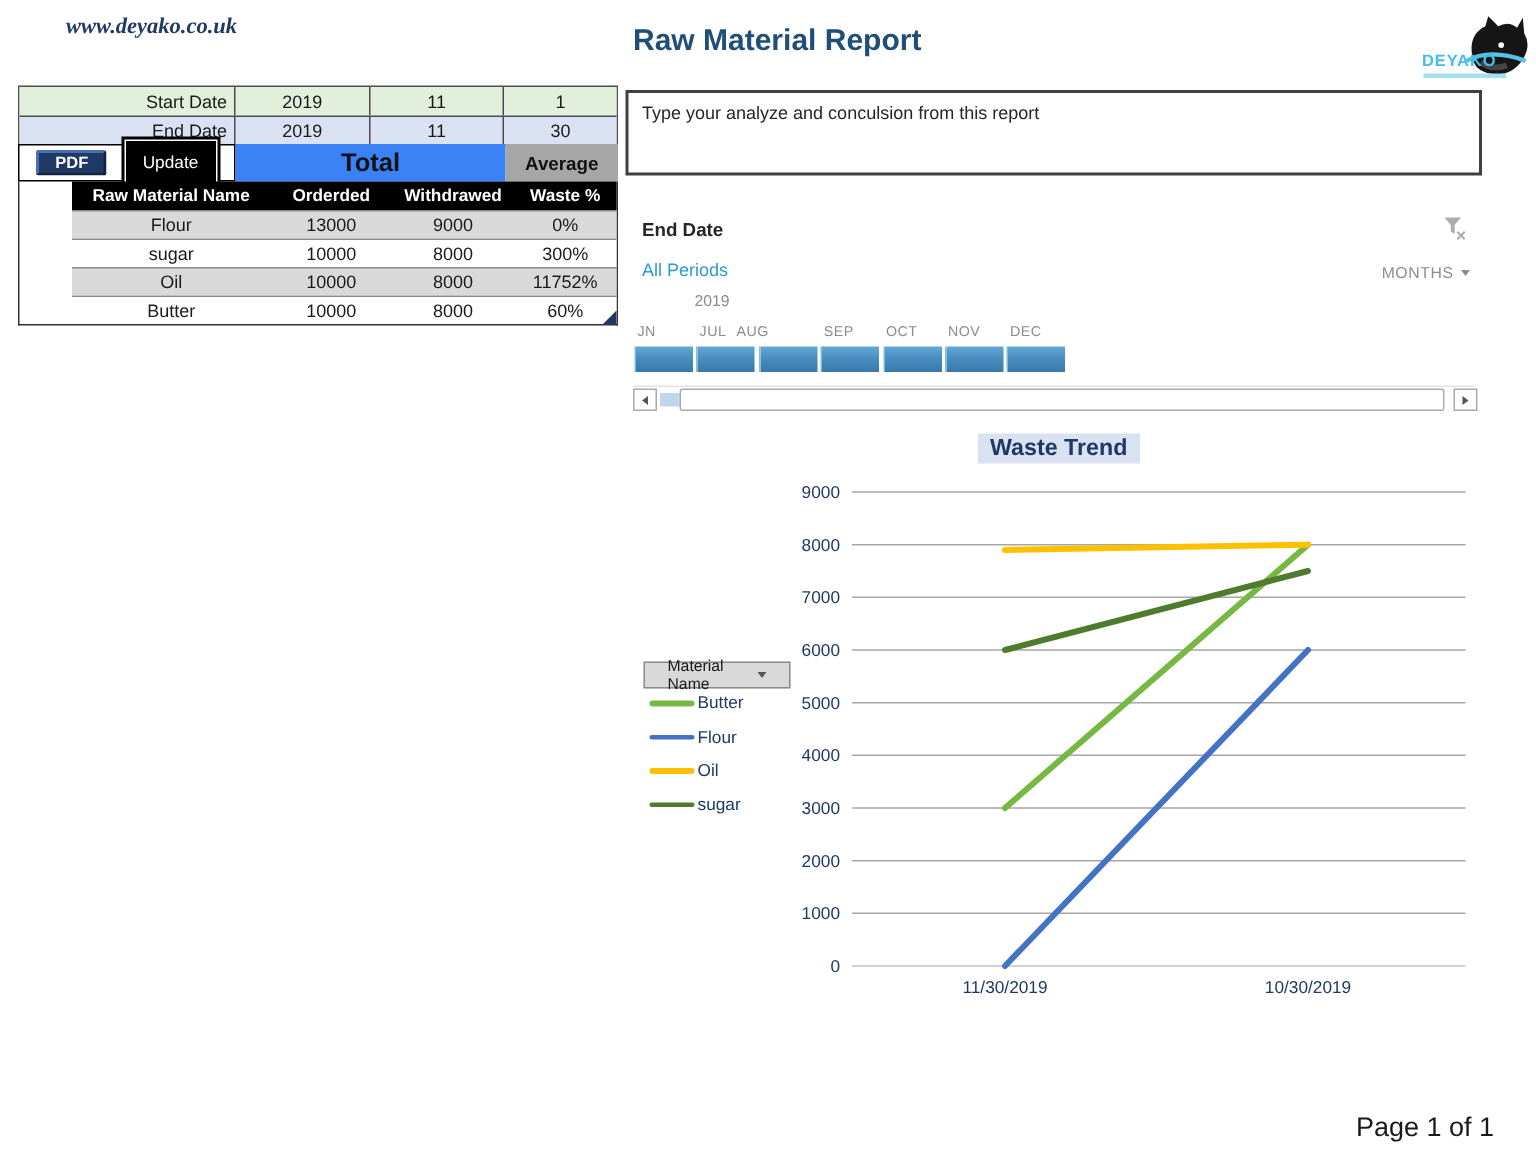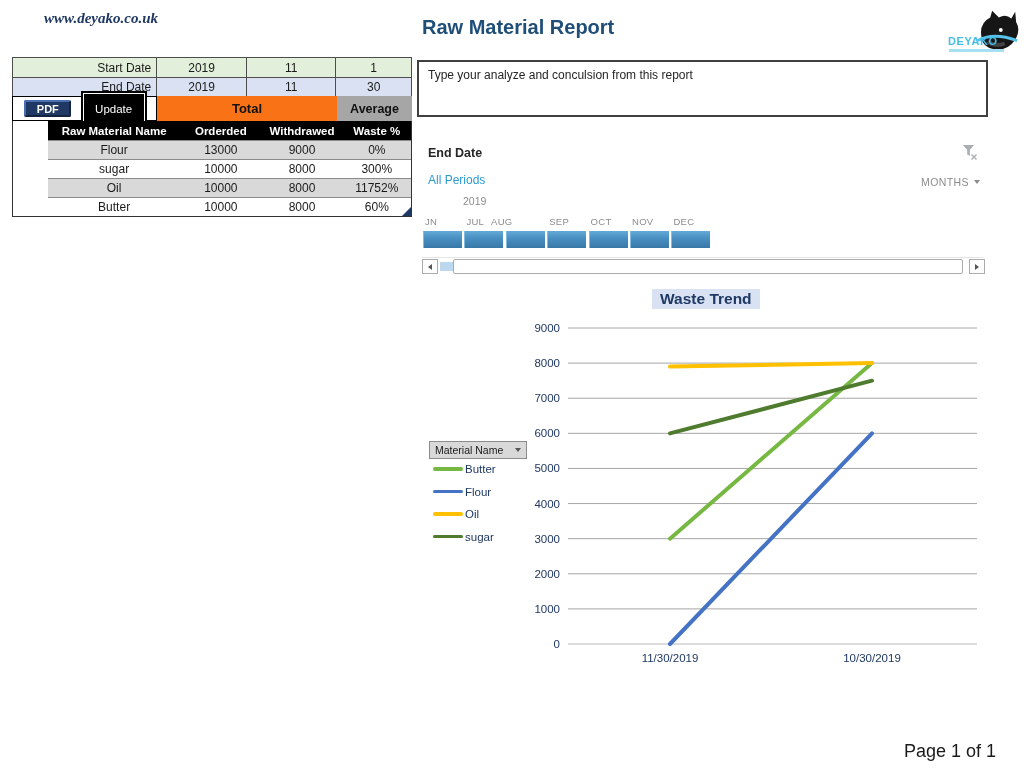--- a/index.html
+++ b/index.html
@@ -30,21 +30,21 @@
 
   
   .buttons-row { position:absolute; left:12px; top:96px; width:400px; height:25px; display:flex; }
   .btn-cell { width:145px; background:#fff; border:1.5px solid #000; display:flex;
     align-items:center; justify-content:space-evenly; }
   .pdf-btn { width:47px; height:17px; background:#1F3864; color:#fff; font-size:11px; font-weight:bold;
     border-top:2px solid #4A6FB0; border-left:2px solid #4A6FB0; border-right:2px solid #14243F;
     border-bottom:2px solid #14243F; border-radius:2px; display:flex; align-items:center; justify-content:center; cursor:pointer; }
   .update-btn { width:62px; height:31px; background:#000; color:#fff; font-size:11.5px;
     border:1px solid #fff; box-shadow:0 0 0 2px #000; display:flex; align-items:center; justify-content:center; cursor:pointer; }
-  .total-cell { width:180px; background:#f97316; color:#111; font-weight:bold; font-size:13px;
+  .total-cell { width:180px; background:#3b82f6; color:#111; font-weight:bold; font-size:17px;
     display:flex; align-items:center; justify-content:center; }
   .avg-cell { width:75px; background:#A6A6A6; color:#111; font-weight:bold; font-size:12.5px;
     display:flex; align-items:center; justify-content:center; }
 
   
   .materials-table { position:absolute; left:12px; top:121px; width:400px; border:1px solid #333; border-top:none; }
   .m-row { display:flex; height:19px;margin-left:35px; }
   .m-head { background:#000; color:#fff; font-weight:bold; }
   .m-cell { font-size:12px; display:flex; align-items:center; justify-content:center; }
   .m-head .m-cell { font-size:11.5px; }
@@ -81,21 +81,21 @@
   .sb-tri-r { width:0; height:0; border-top:3.5px solid transparent; border-bottom:3.5px solid transparent; border-left:4.5px solid #555; }
   .sb-chunk { position:absolute; left:18px; top:4px; width:13px; height:9px; background:#BDD7EE; }
   .sb-thumb { position:absolute; left:31px; top:1px; width:510px; height:15px; background:#fff;
     border:1px solid #ABABAB; border-radius:2px; cursor:grab; }
 
   
   .chart-title { position:absolute; left:652px; top:289px; background:#D9E2F3; color:#1F3864;
     font-weight:bold; font-size:15.5px; padding:1px 8px; }
   .legend-btn { position:absolute; left:429px; top:441px; width:98px; height:18px; background:#D9D9D9;
     border:1px solid #8C8C8C; font-size:10.5px; color:#1a1a1a; display:flex; align-items:center;
-    justify-content:space-between; padding:0 5px; cursor:pointer; }
+    justify-content:space-between; padding:0 15px; cursor:pointer; }
   .legend-btn .arrow { width:0; height:0; border-left:3.5px solid transparent; border-right:3.5px solid transparent;
     border-top:4px solid #555; }
   .legend { position:absolute; left:433px; top:462px; list-style:none; }
   .legend-item { display:flex; align-items:center; height:14px; margin-bottom:8.5px; }
   .legend-swatch { width:30px; height:3.5px; border-radius:2px; margin-right:2px; }
   .legend-label { font-size:11.5px; color:#1F3864; }
   .chart-svg { position:absolute; left:535px; top:318px; overflow:visible; }
 
   .page-footer { position:absolute; right:28px; top:741px; font-size:18px; color:#1a1a1a; }
 </style>

